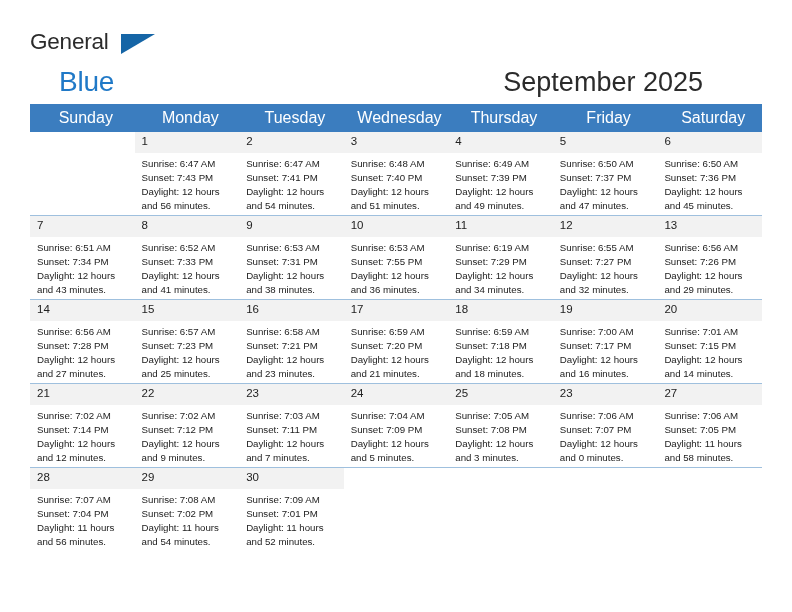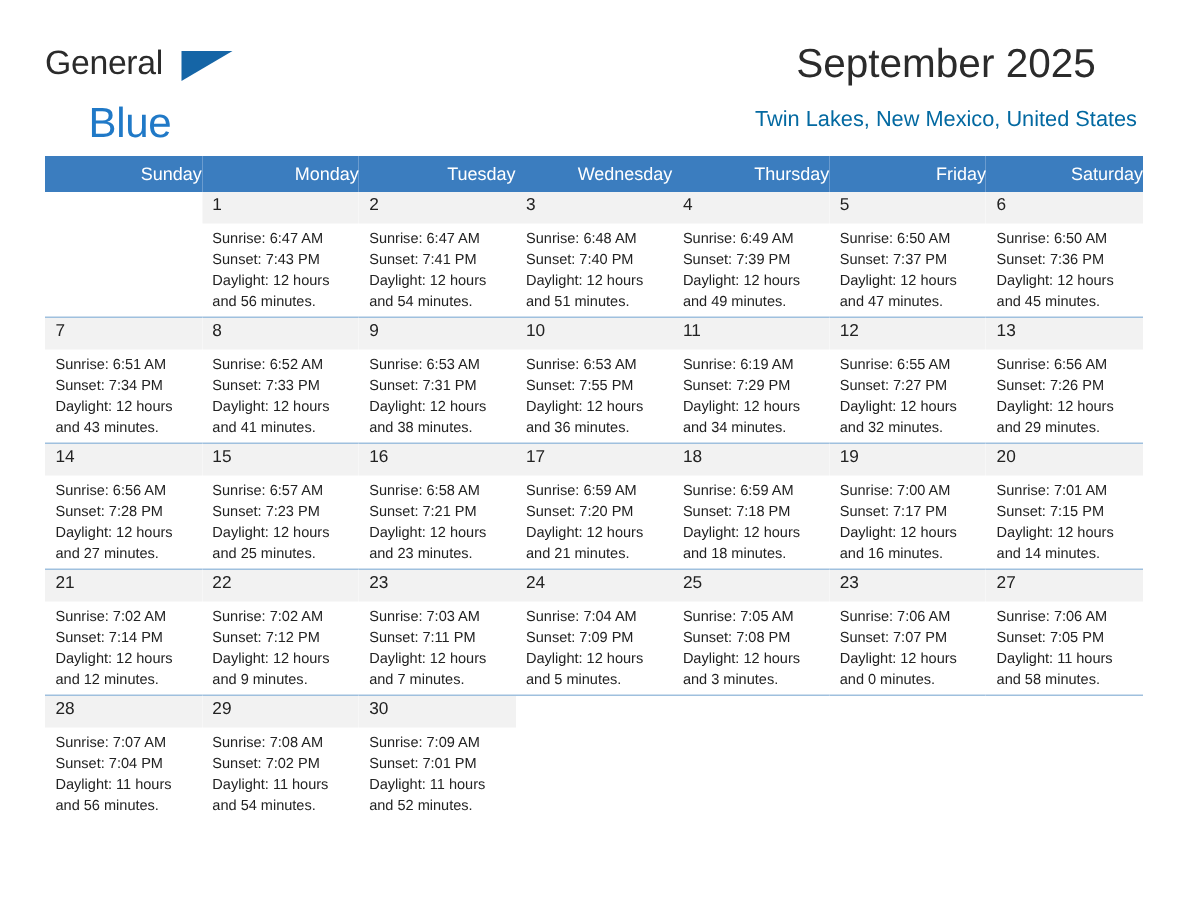--- a/index.html
+++ b/index.html
@@ -61,22 +61,23 @@
     position: absolute;
     left: 91px;
     top: 6px;
     width: 0;
     height: 0;
     border-left: 34px solid #1565a6;
     border-bottom: 20px solid transparent;
   }
 
   .title-block {
-    text-align: center;
+    text-align: left;
     padding-top: 0px;
+    margin-top: 40px;
   }
   .month-title {
     font-size: 27px;
     color: #2b2b2b;
     font-weight: normal;
     line-height: 1.1;
     white-space: nowrap;
   }
   .location {
     font-size: 14.5px;
@@ -90,23 +91,23 @@
     position: absolute;
     left: 30px;
     top: 104px;
     width: 732px;
     border-collapse: collapse;
     table-layout: fixed;
   }
   .calendar th {
     background: #3b7dbf;
     color: #ffffff;
-    font-size: 12px;
+    font-size: 16px;
     font-weight: normal;
-    text-align: right;
+    text-align: center;
     padding: 5px 0 5px 7px;
     height: 12px;
     border: none;
   }
   .calendar td {
     vertical-align: top;
     padding: 0;
     border: none;
     width: 104.57px;
     height: 83px;

